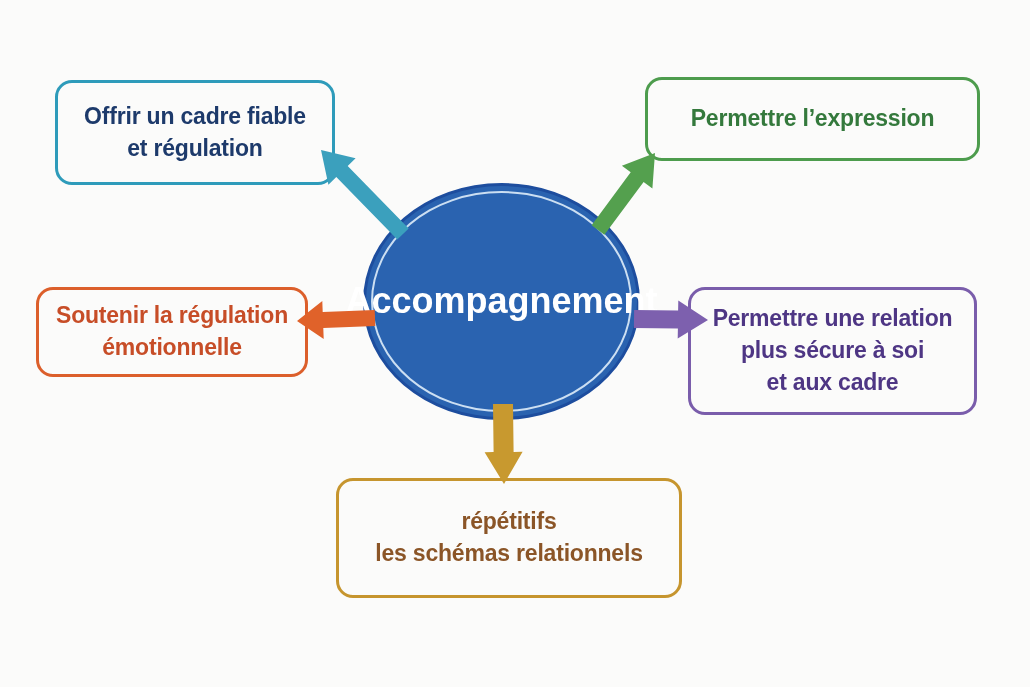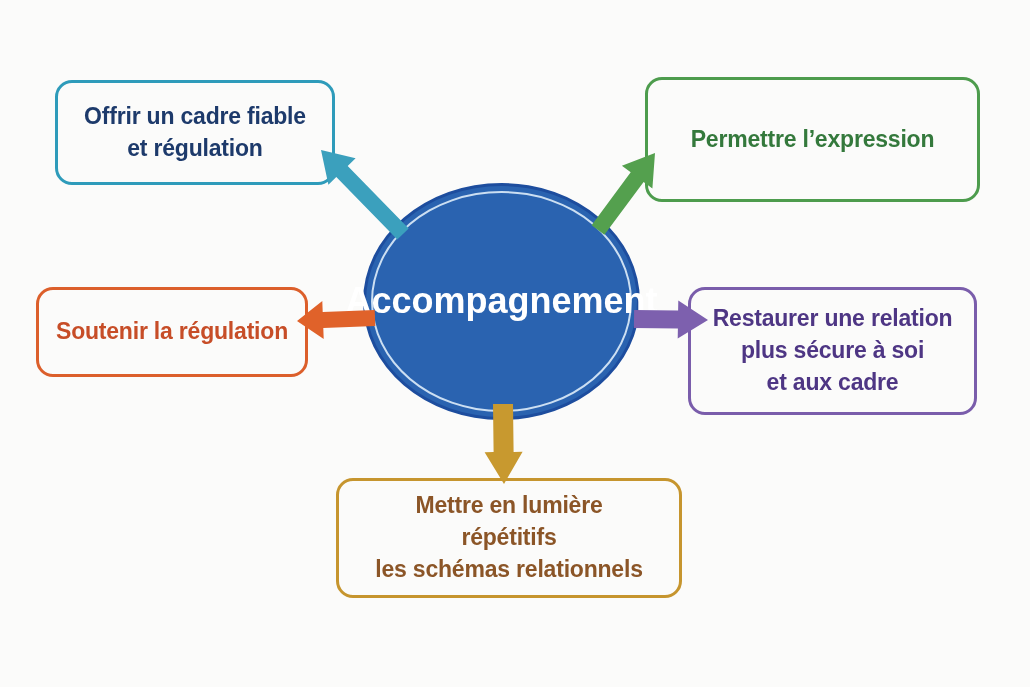--- a/index.html
+++ b/index.html
@@ -77,36 +77,36 @@
 </head>
 <body>
 
 <div class="canvas" style="--bg: #fbfbfa;">
 
   <div class="node" style="left: 55px; top: 80px; width: 280px; height: 105px; --border: #2e9bba; --text: #1d3a6b;">
     <span class="line">Offrir un cadre fiable</span>
     <span class="line">et régulation</span>
   </div>
 
-  <div class="node" style="left: 645px; top: 77px; width: 335px; height: 125px; --border: #4d9c4d; --text: #34793c;">
+  <div class="node" style="left: 645px; top: 77px; width: 335px; height: 84px; --border: #4d9c4d; --text: #34793c;">
     <span class="line">Permettre l’expression</span>
   </div>
 
   <div class="node" style="left: 36px; top: 287px; width: 272px; height: 90px; --border: #dc5f2b; --text: #c74d27;">
     <span class="line">Soutenir la régulation</span>
+    <span class="line">émotionnelle</span>
   </div>
 
   <div class="node" style="left: 688px; top: 287px; width: 289px; height: 128px; --border: #7a5dab; --text: #4e3684;">
-    <span class="line">Restaurer une relation</span>
+    <span class="line">Permettre une relation</span>
     <span class="line">plus sécure à soi</span>
     <span class="line">et aux cadre</span>
   </div>
 
   <div class="node" style="left: 336px; top: 478px; width: 346px; height: 120px; --border: #c6952e; --text: #8b5527;">
-    <span class="line">Mettre en lumière</span>
     <span class="line">répétitifs</span>
     <span class="line">les schémas relationnels</span>
   </div>
 
   <div class="center-ellipse" style="--fill: #2a63b0; --edge: #1d4d9e; --ring: #ccdff2; --textc: #ffffff;">
     <span class="line">Accompagnement</span>
   </div>
 
   <svg class="arrows" viewBox="0 0 1030 687">
     <polygon points="408.7,228.4 347.7,165.9 355.6,158.2 321,150 328.4,184.8 336.3,177.1 397.3,239.6" style="--fill: #3ba0bd;"></polygon>

